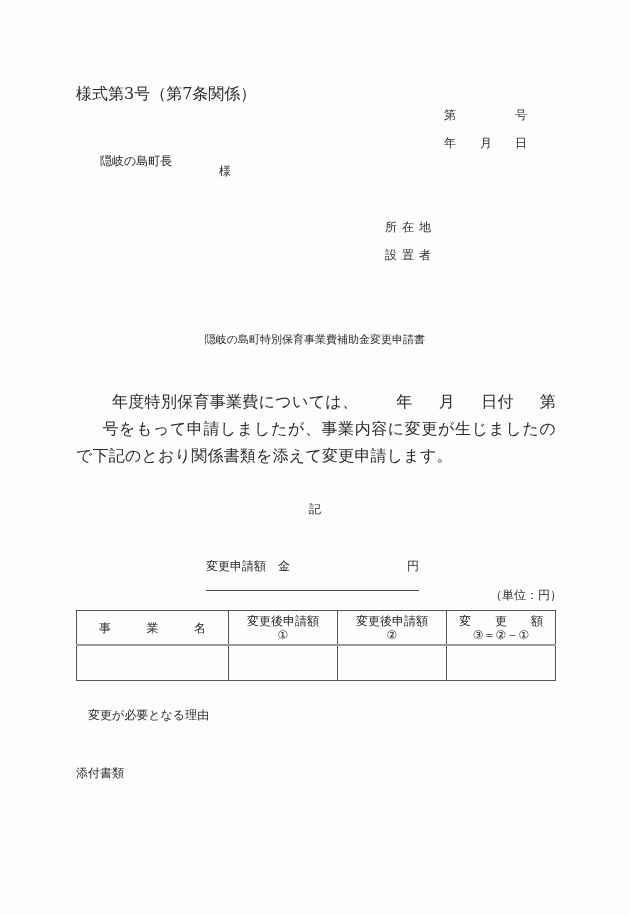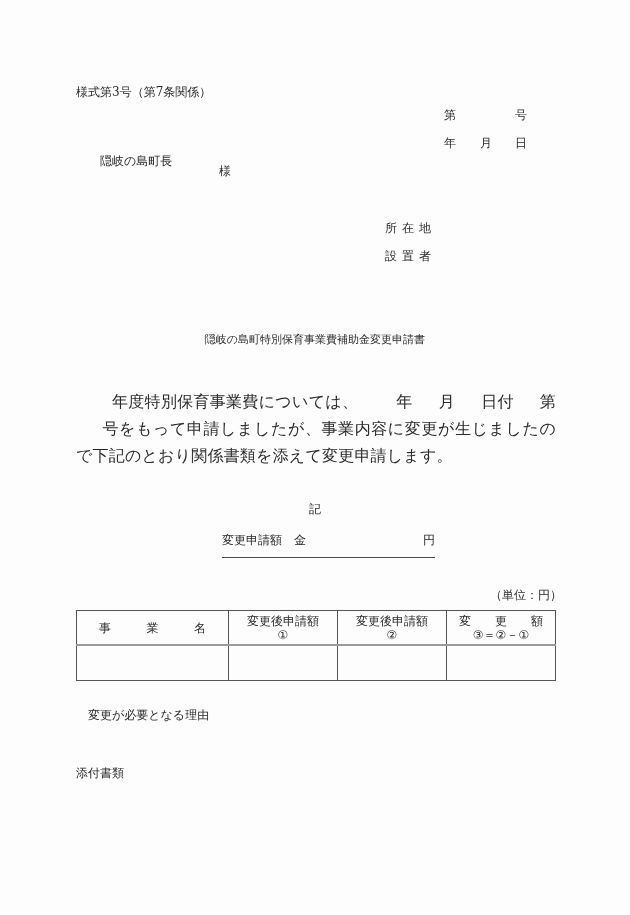--- a/index.html
+++ b/index.html
@@ -11,32 +11,32 @@
     width: 630px;
     height: 915px;
     position: relative;
     overflow: hidden;
     font-family: "DejaVu Serif", "Liberation Serif", serif;
     color: #2a2a2a;
     font-size: 12px;
   }
   .abs { position: absolute; white-space: nowrap; line-height: 1; }
 
-  .form-no { left: 76px; top: 86px; font-size: 12px; text-align: center; }
+  .form-no { left: 76px; top: 86px; font-size: 16px; text-align: center; }
 
   .num-dai { left: 444px; top: 109px; }
   .num-go  { left: 515px; top: 109px; }
   .date-year  { left: 444px; top: 137px; }
   .date-month { left: 480px; top: 137px; }
   .date-day   { left: 515px; top: 137px; }
 
   .addressee { left: 100px; top: 155px; }
   .addressee-sama { left: 219px; top: 165px; }
 
-  .applicant-row { left: 385px; letter-spacing: 5px; }
+  .applicant-row { left: 385px; letter-spacing: 5px; font-family: Liberation Mono, monospace; }
   .applicant-address { top: 222px; }
   .applicant-installer { top: 250px; }
 
   .doc-title { left: 0; width: 630px; text-align: center; top: 334px; font-size: 11px; }
 
   .body-para {
     left: 76px;
     top: 388px;
     width: 480px;
     white-space: normal;
@@ -45,27 +45,26 @@
     text-align: justify;
     text-indent: 36px;
     letter-spacing: 0.2px;
   }
   .gap { display: inline-block; }
 
   .ki { left: 0; width: 630px; text-align: center; top: 503px; }
 
   .amount-line {
     left: 206px;
-    top: 534px;
+    top: 560px;
     width: 213px;
     border-bottom: 1.5px solid #4a4a4a;
-    padding-bottom: 11px;
+    padding-bottom: 18px;
     display: flex;
     justify-content: space-between;
-    margin-left: 16px;
   }
 
   .unit-note { left: 490px; top: 589px; font-family: Liberation Serif, serif; }
 
   table.change-table {
     position: absolute;
     left: 76px;
     top: 610px;
     width: 480px;
     border-collapse: collapse;

